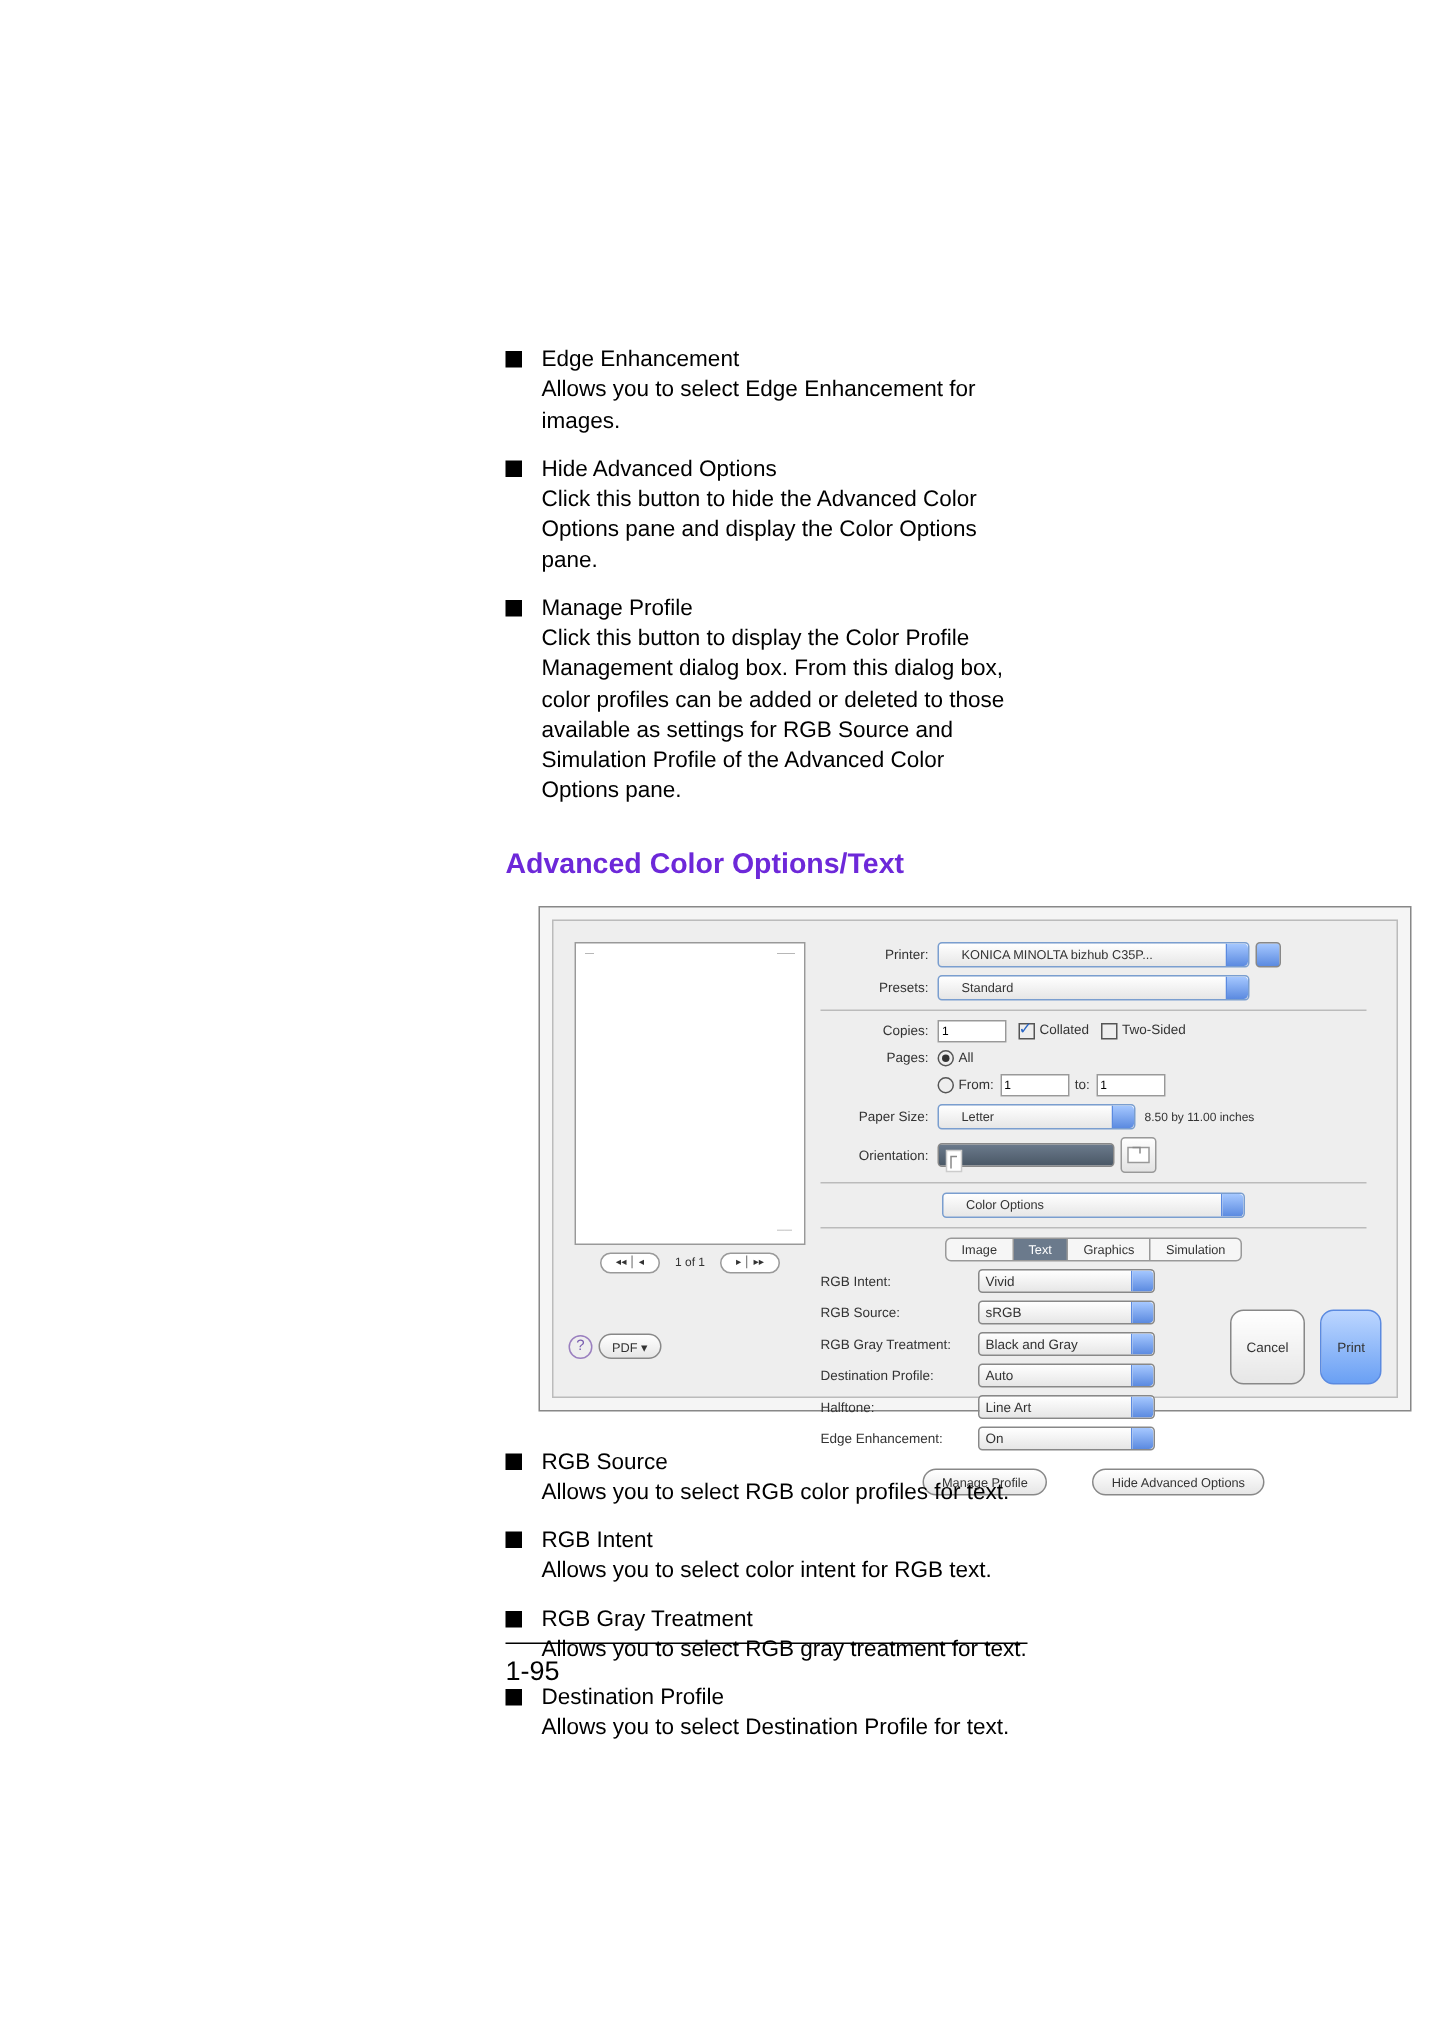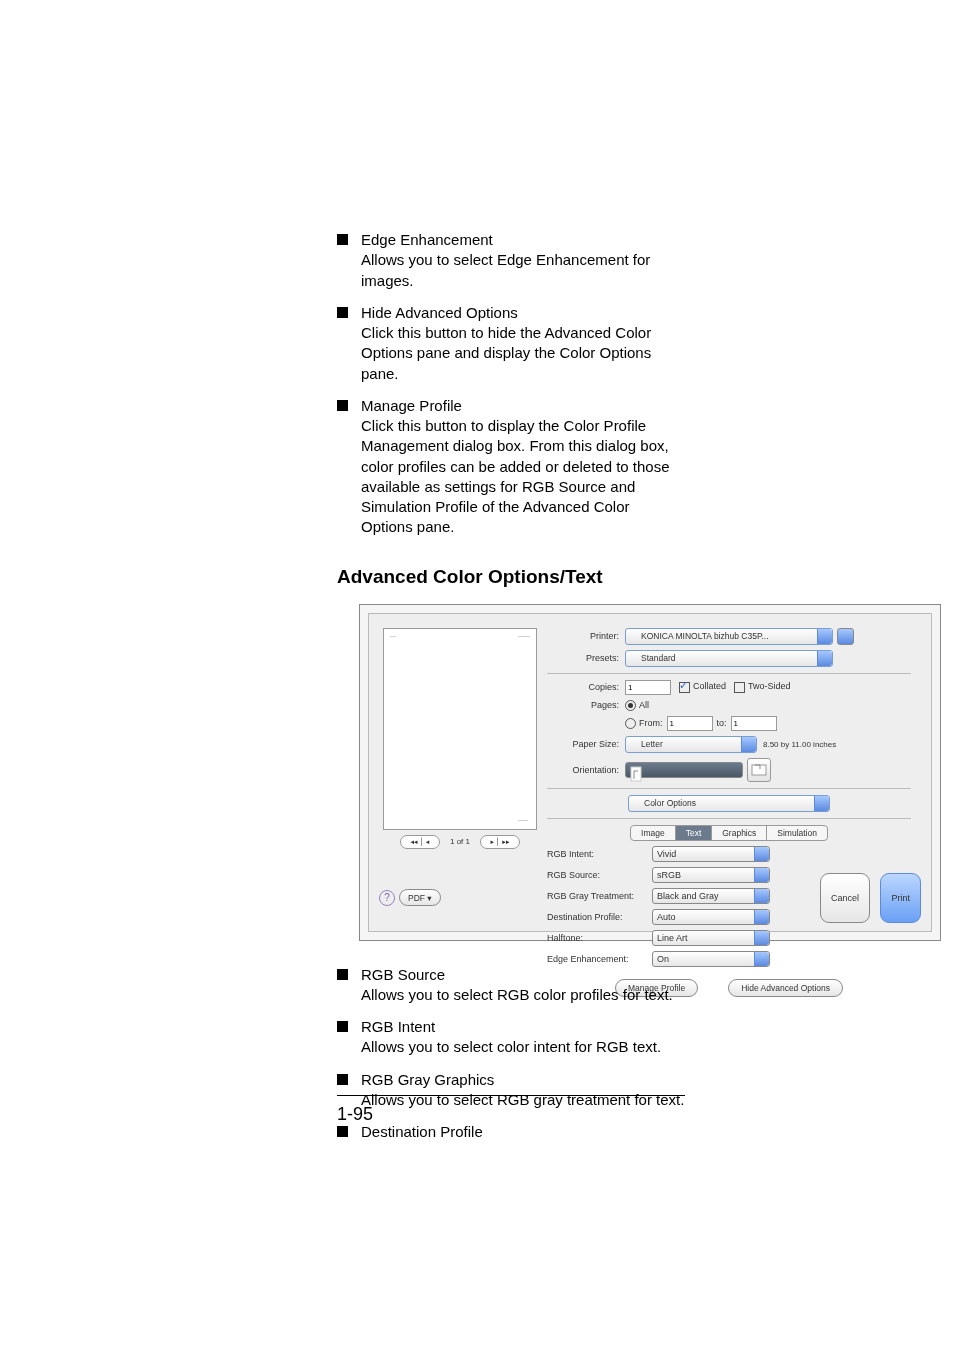--- a/index.html
+++ b/index.html
@@ -2,21 +2,21 @@
 <html><head>
 <meta charset="utf-8">
 <style>
   html,body{margin:0;padding:0;background:#fff;font-family:Arial,Helvetica,sans-serif;color:#000}
   .page{width:808px;height:1350px;margin:0 auto;position:relative;box-sizing:border-box;padding:230px 196px 0 264px}
   .bullet-list{}
   .bullet-item{position:relative;padding-left:24px;margin-bottom:12px;font-size:15px;line-height:1.35}
   .bullet-item .sq{position:absolute;left:0;top:4px;width:11px;height:11px;background:#000}
   .bullet-item .ttl{display:block}
   .bullet-item .desc{display:block}
-  .section-head{font-size:19px;font-weight:bold;margin:28px 0 16px 0;color:#000000}
+  .section-head{font-size:19px;font-weight:bold;margin:28px 0 16px 0;color:#6d28d9}
   b{font-weight:normal}
   .shot{border:1px solid #888;width:580px;height:335px;margin:0 auto 24px 22px;position:relative;font-family:"Lucida Grande",Arial,sans-serif;color:#333;background:#f5f5f5}
   .shot .dlg{position:absolute;inset:8px;border:1px solid #bbb;background:#eee}
   .thumb{position:absolute;left:14px;top:14px;width:152px;height:200px;border:1px solid #999;background:#fff}
   .thumb .sm{position:absolute;left:6px;top:4px;font-size:6px;color:#888}
   .thumb .sm2{position:absolute;right:6px;top:4px;font-size:6px;color:#888}
   .thumb .ln{position:absolute;right:8px;bottom:6px;font-size:5px;color:#888}
   .nav{position:absolute;left:14px;top:221px;width:154px;display:flex;align-items:center;justify-content:center;gap:4px}
   .nav .btn{border:1px solid #999;border-radius:7px;height:12px;background:#fff;font-size:7px;line-height:12px;text-align:center}
   .nav .w1{width:38px}
@@ -235,26 +235,27 @@
         <span class="ttl">RGB Source</span>
         <span class="desc">Allows you to select RGB color profiles for text.</span>
       </div>
       <div class="bullet-item">
         <span class="sq"></span>
         <span class="ttl">RGB Intent</span>
         <span class="desc">Allows you to select color intent for RGB text.</span>
       </div>
       <div class="bullet-item">
         <span class="sq"></span>
-        <span class="ttl">RGB Gray Graphics</span>
+        <span class="ttl">RGB Gray Treatment</span>
         <span class="desc">Allows you to select RGB gray treatment for text.</span>
       </div>
       <div class="bullet-item">
         <span class="sq"></span>
         <span class="ttl">Destination Profile</span>
+        <span class="desc">Allows you to select Destination Profile for text.</span>
       </div>
     </div>
 
   <div class="ftr">
     <div class="rule"></div>
     <div class="ftr-row">
       <span>1-95</span>
     </div>
   </div>
 

